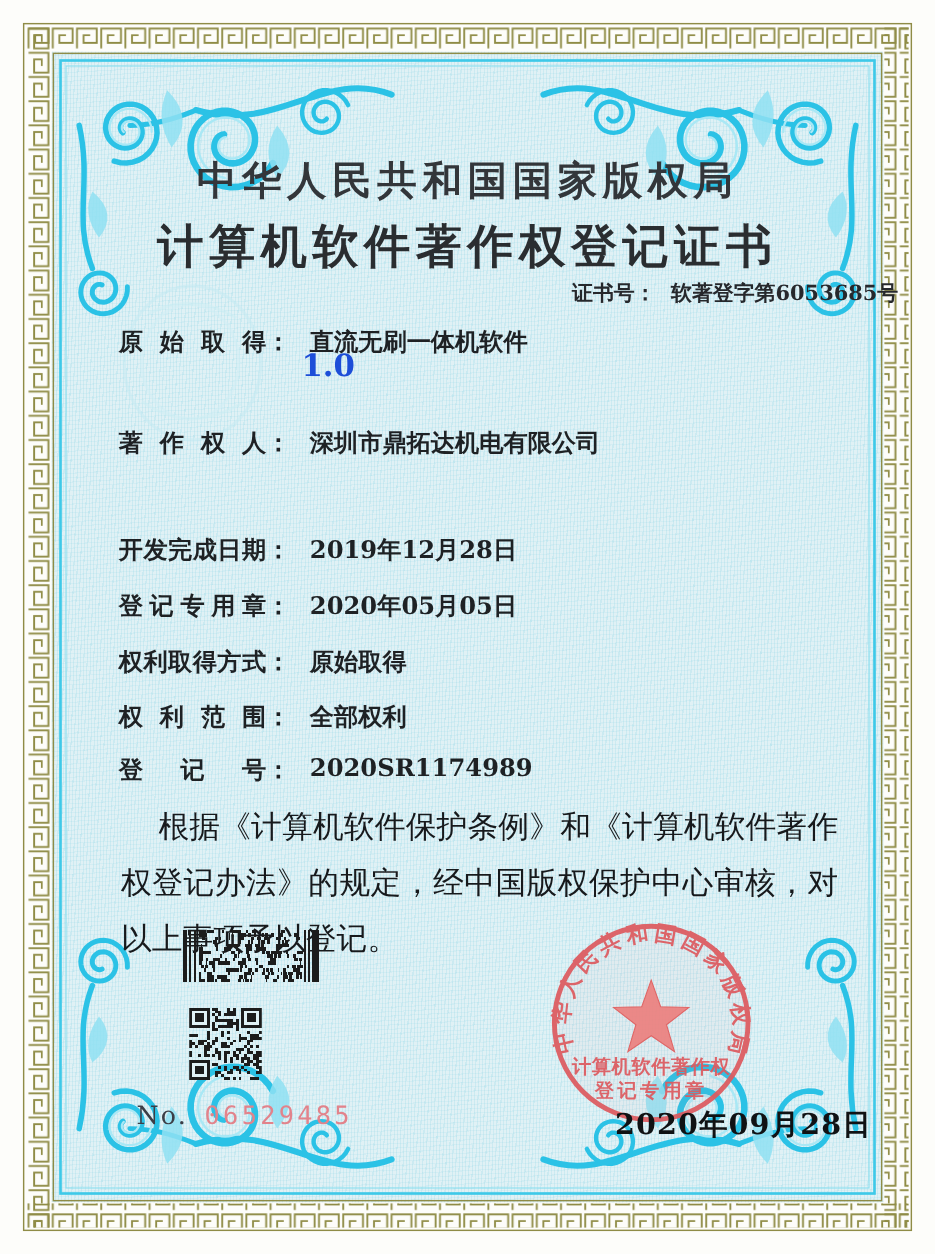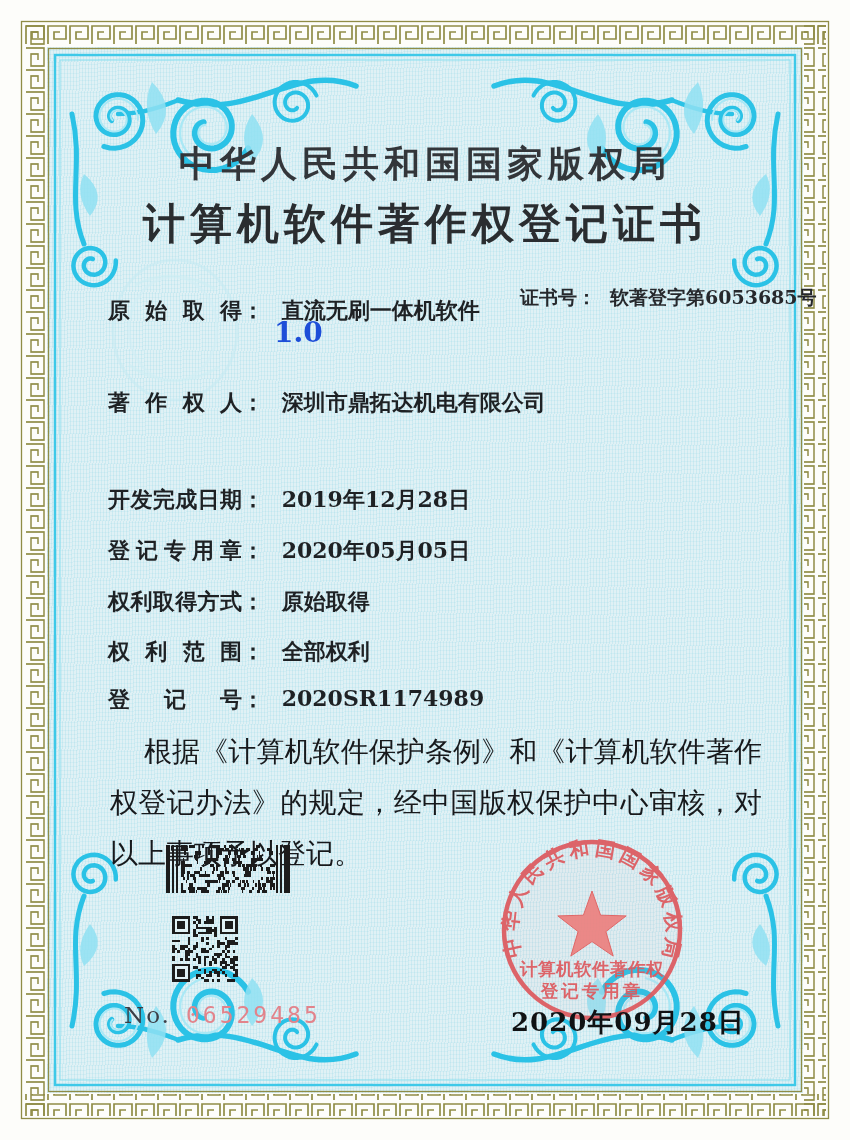--- a/index.html
+++ b/index.html
@@ -24,21 +24,21 @@
     font-family:"DejaVu Serif",serif;font-weight:700;font-size:36px;
     letter-spacing:5px;color:#33363a;
   }
   .cert-title{
     position:absolute;left:0;top:196px;width:850px;text-align:center;
     font-family:Liberation Serif, serif;font-weight:700;font-size:42px;
     letter-spacing:5px;color:#2a2d30;
   }
   .certno-line{
     position:absolute;left:520px;top:254px;
-    font-family:"DejaVu Serif",serif;font-weight:700;font-size:19px;color:#26282c;margin-top:31px;
+    font-family:"DejaVu Serif",serif;font-weight:700;font-size:19px;color:#26282c;
   }
   .certno-line .gap{display:inline-block;width:14px;}
 
   .row{position:absolute;left:108px;font-size:22px;font-weight:700;color:#1e2124;white-space:nowrap;}
   .row .lab{
     display:inline-block;width:134px;
     text-align:justify;text-align-last:justify;
     font-family:"DejaVu Sans",sans-serif;vertical-align:top;
   }
   .row .colon{display:inline-block;vertical-align:top;}
@@ -62,21 +62,21 @@
     font-family:"DejaVu Serif",serif;font-size:23px;color:#3c3e46;letter-spacing:2px;
   }
   .serial .digits{
     font-family:"DejaVu Sans Mono",monospace;font-size:23px;color:#e2838b;
     letter-spacing:3px;margin-left:10px;
   }
   .seal{position:absolute;left:497px;top:835px;width:190px;height:190px;opacity:.93;z-index:2;}
   .issue-date{
     position:absolute;left:511px;top:1005px;z-index:3;
     font-family:"DejaVu Serif",serif;font-weight:700;font-size:26px;
-    letter-spacing:1px;color:#101214;white-space:nowrap;
+    letter-spacing:1px;color:#101214;white-space:nowrap;padding-left:48px;
   }
   .watermark{position:absolute;left:95px;top:245px;z-index:1;opacity:.5;}
 </style>
 </head>
 <body>
 
 <div class="page">
 
   <div class="texture"></div>
 

